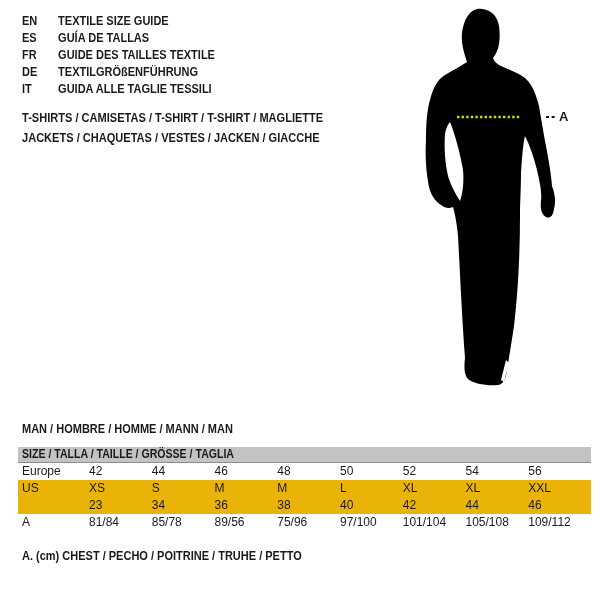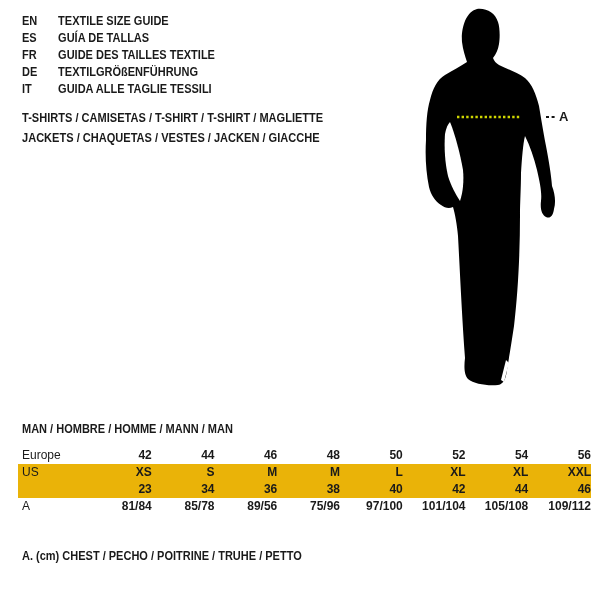--- a/index.html
+++ b/index.html
@@ -22,21 +22,21 @@
   .measure-label { position:absolute; left:559px; top:109px; font-weight:bold; font-size:13px; }
 
   .section-title { position:absolute; left:22px; top:422px; font-weight:bold; font-size:12.5px; }
 
   .size-table { position:absolute; left:18px; top:447px; width:573px; font-size:12px; }
   .t-header { background:#c3c3c3; border-bottom:1px solid #8e8e8e; height:15px;
               line-height:15px; font-weight:bold; padding-left:4px; font-size:12px; }
   .t-row { display:flex; height:17px; line-height:17px; }
   .t-row.shaded { background:#eab308; }
   .t-label { width:67px; padding-left:4px; }
-  .t-cell { flex:1; text-align:right;font-weight:bold; }
+  .t-cell { flex:1; text-align:left; }
 
   .footnote { position:absolute; left:22px; top:549px; font-weight:bold; font-size:12.5px; }
 </style>
 </head>
 <body>
 
 <div class="lang-block">
   <div class="lang-row">
     <span class="lang-code">EN</span>
     <span>TEXTILE SIZE GUIDE</span>
@@ -81,20 +81,23 @@
     C30,155 29,140 30,126 C31,120 33,116 35,114 Z"></path>
   <path fill="#ffffff" d="M91,352 L94,355 L89,374 L86,372 Z"></path>
   <line x1="42" y1="109" x2="105" y2="109" stroke="#cfd600" stroke-width="2.6" stroke-dasharray="2.4 2.2"></line>
   <line x1="131" y1="109" x2="142" y2="109" stroke="#151515" stroke-width="2" stroke-dasharray="3 2.6"></line>
 </svg>
 <span class="measure-label">A</span>
 
 <div class="section-title cond">MAN / HOMBRE / HOMME / MANN / MAN</div>
 
 <div class="size-table">
+  <div class="t-header">
+    <span class="cond" style="display:inline-block">SIZE / TALLA / TAILLE / GRÖSSE / TAGLIA</span>
+  </div>
   <div class="t-row">
     <span class="t-label">Europe</span>
     <span class="t-cell">42</span>
     <span class="t-cell">44</span>
     <span class="t-cell">46</span>
     <span class="t-cell">48</span>
     <span class="t-cell">50</span>
     <span class="t-cell">52</span>
     <span class="t-cell">54</span>
     <span class="t-cell">56</span>

